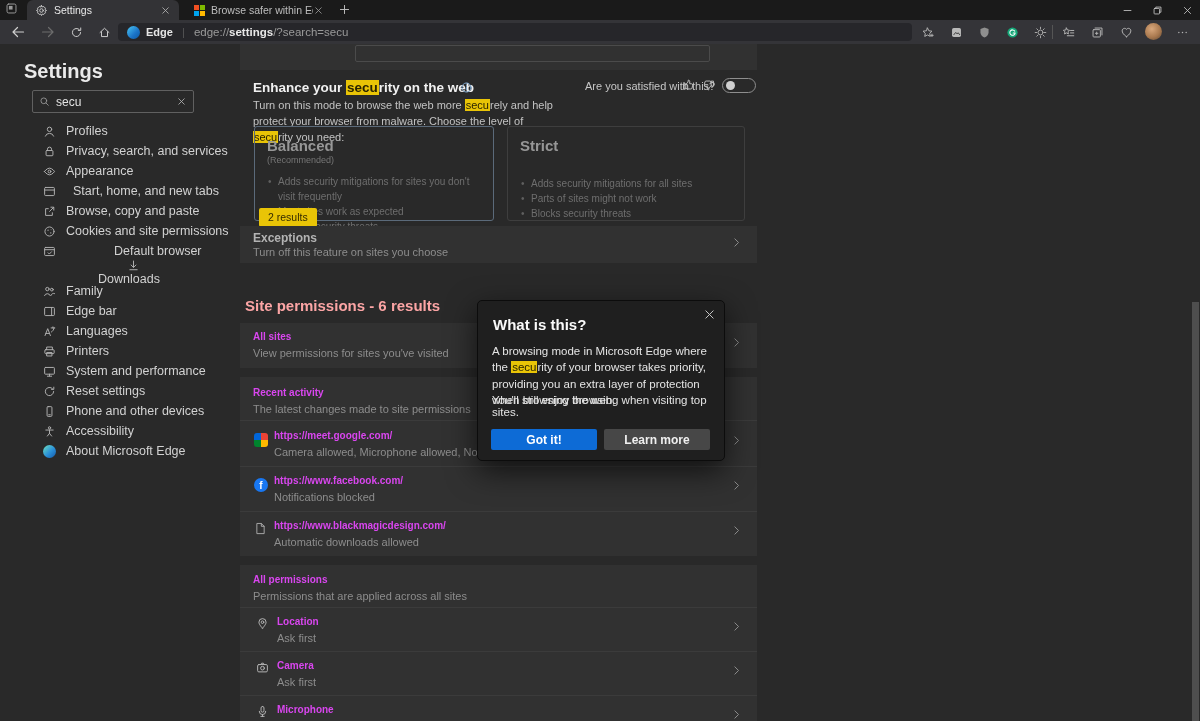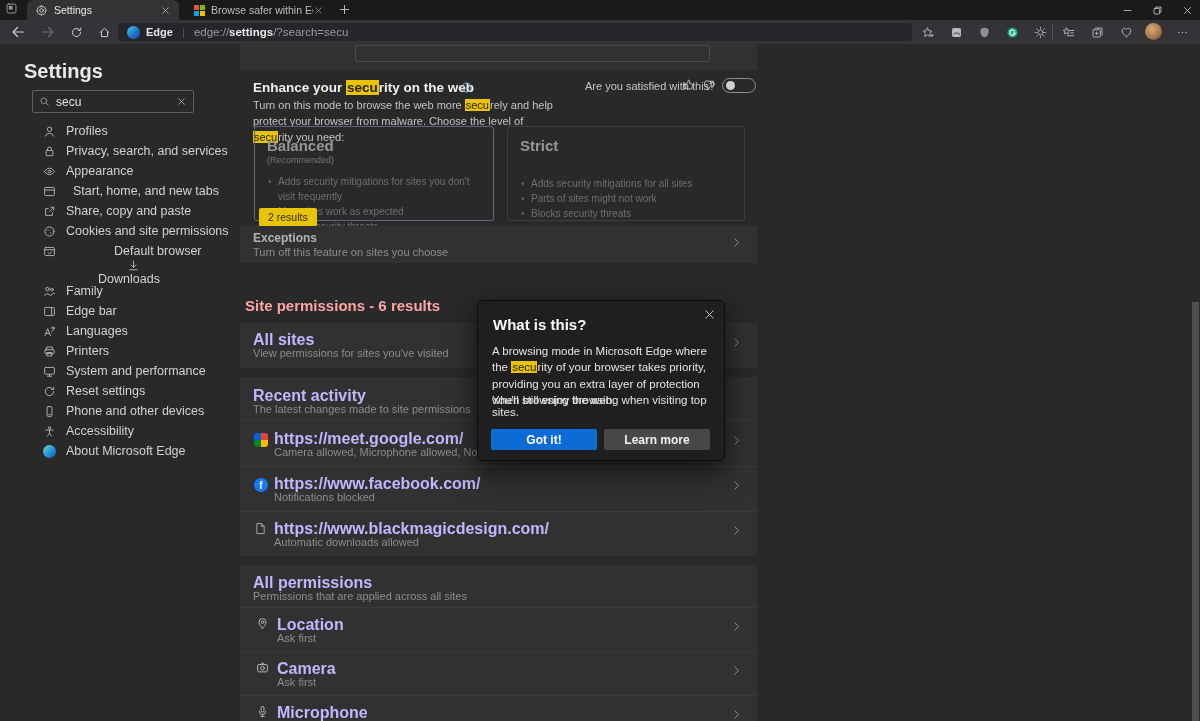--- a/index.html
+++ b/index.html
@@ -32,21 +32,21 @@
   #sidebar-title { position:absolute; left:24px; top:60px; font-size:20px; font-weight:bold; color:#eaeaea; }
   #search-box { position:absolute; left:32px; top:90px; width:162px; height:23px; border:1px solid #606060; border-radius:2px; background:transparent; display:flex; align-items:center; padding:0 6px; color:#9e9e9e; }
   #search-box input { flex:1; background:transparent; border:none; outline:none; color:#e3e3e3; font-size:12px; font-family:inherit; width:100px; margin-left:6px; }
   .nav-item { position:absolute; left:24px; width:210px; height:20px; display:flex; align-items:center; color:#d2d2d2; font-size:12.5px; cursor:default; }
   .nav-item .nicon { width:16px; height:16px; margin-left:17px; margin-right:9px; color:#b0b0b0; display:flex; align-items:center; justify-content:center; }
 
   
   .card { position:absolute; left:240px; width:517px; background:#313131; }
   .hl { background:#e9c406; color:#2a2400; padding:0 1px; }
   .sec-title { font-size:13.5px; font-weight:bold; color:#f0f0f0; }
-  .row-title { font-size:16px; font-weight:bold; color:#c4b5fd; }
+  .row-title { font-size:10px; font-weight:bold; color:#d946ef; }
   .row-desc { font-size:11px; color:#8d8d8d; }
   .chev { position:absolute; right:14px; color:#8f8f8f; }
   .divline { position:absolute; left:0; width:517px; height:1px; background:#3b3b3b; }
 
   .mode-card { position:absolute; top:126px; height:95px; border-radius:3px; padding:10px 12px; }
   .mode-title { font-size:15px; font-weight:bold; color:#979797; }
   .mode-sub { font-size:9px; color:#767676; margin-top:1px; }
   .mode-bullets { margin-top:9px; }
   .mode-bullets div { font-size:10px; color:#6e6e6e; line-height:15px; padding-left:11px; position:relative; }
   .mode-bullets div::before { content:"•"; position:absolute; left:1px; color:#5f5f5f; }
@@ -280,21 +280,21 @@
     <span>Start, home, and new tabs</span>
   </div>
   <div class="nav-item" style="top:201px;">
     <span class="nicon">
         <svg class="icn sm" viewBox="0 0 16 16">
           <path d="M6.5 4.5H3.2v8.3h8.3V9.5"></path>
           <path d="M9.7 2.7h3.6v3.6"></path>
           <path d="M13.1 2.9L8.1 7.9"></path>
         </svg>
       </span>
-    <span>Share, copy and paste</span>
+    <span>Browse, copy and paste</span>
   </div>
   <div class="nav-item" style="top:221px;">
     <span class="nicon">
         <svg class="icn sm" viewBox="0 0 16 16">
           <circle cx="8" cy="8" r="5.6"></circle>
           <circle cx="6.2" cy="6.4" r=".8" fill="currentColor" stroke="none"></circle>
           <circle cx="9.6" cy="9.7" r=".8" fill="currentColor" stroke="none"></circle>
           <circle cx="9.9" cy="5.8" r=".6" fill="currentColor" stroke="none"></circle>
         </svg>
       </span>

